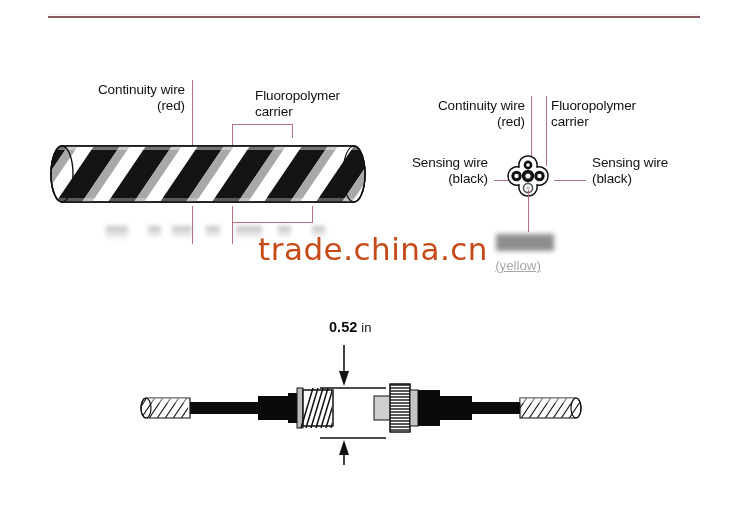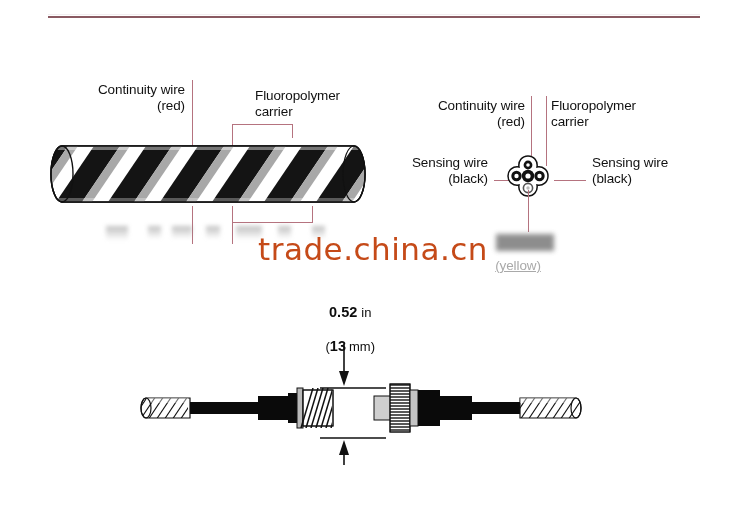--- a/index.html
+++ b/index.html
@@ -188,25 +188,22 @@
     </svg>
   </div>
 
   <div class="abs lead lead-v" style="left:528px;top:190px;height:42px;"></div>
 
   <div class="abs lbl c" style="left:468px;top:258px;width:100px;color:#a9a9a9;text-decoration:underline;">(yellow)</div>
   <div class="abs smudge-dark" style="left:496px;top:234px;width:58px;height:17px;"></div>
 
   <div class="abs watermark">trade.china.cn</div>
 
-  <div class="abs dim" style="left:288px;top:288px;width:110px;">
+  <div class="abs dim" style="left:288px;top:303px;width:110px;">
     <b>0.52</b><span style="margin-left:4px;">in</span>
-  </div>
-  <div class="abs dim" style="left:288px;top:322px;width:110px;">
-    <span>(</span><b>13</b><span style="margin-left:3px;">mm</span><span>)</span>
   </div>
 
   <div class="abs" style="left:300px;top:345px;">
     <svg width="110" height="120" viewBox="0 0 110 120">
 
       <line x1="44" y1="0" x2="44" y2="30" stroke="#111" stroke-width="1.6"></line>
       <polygon points="44,41 39,26 49,26" fill="#111"></polygon>
 
       <line x1="20" y1="43" x2="86" y2="43" stroke="#111" stroke-width="1.4"></line>
 

